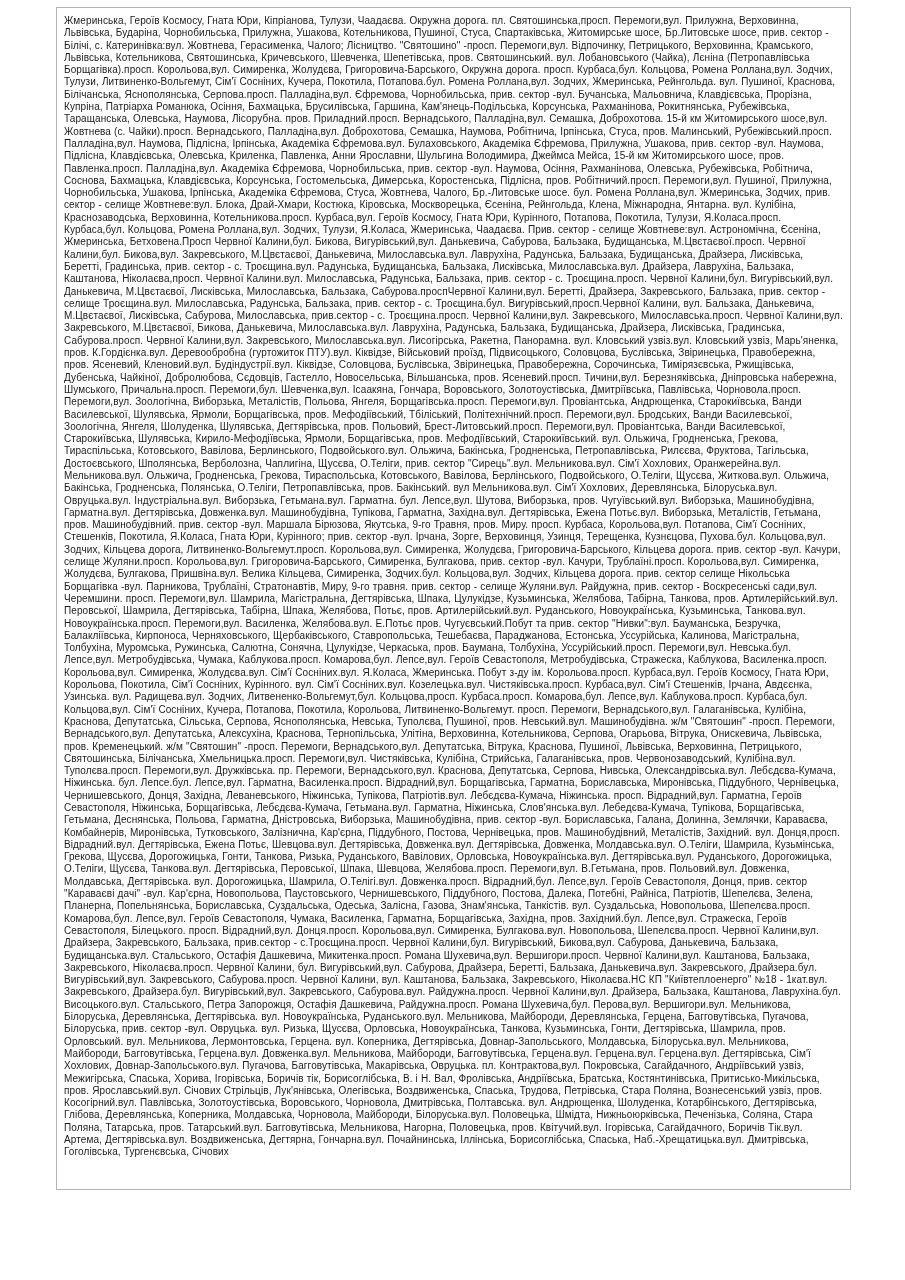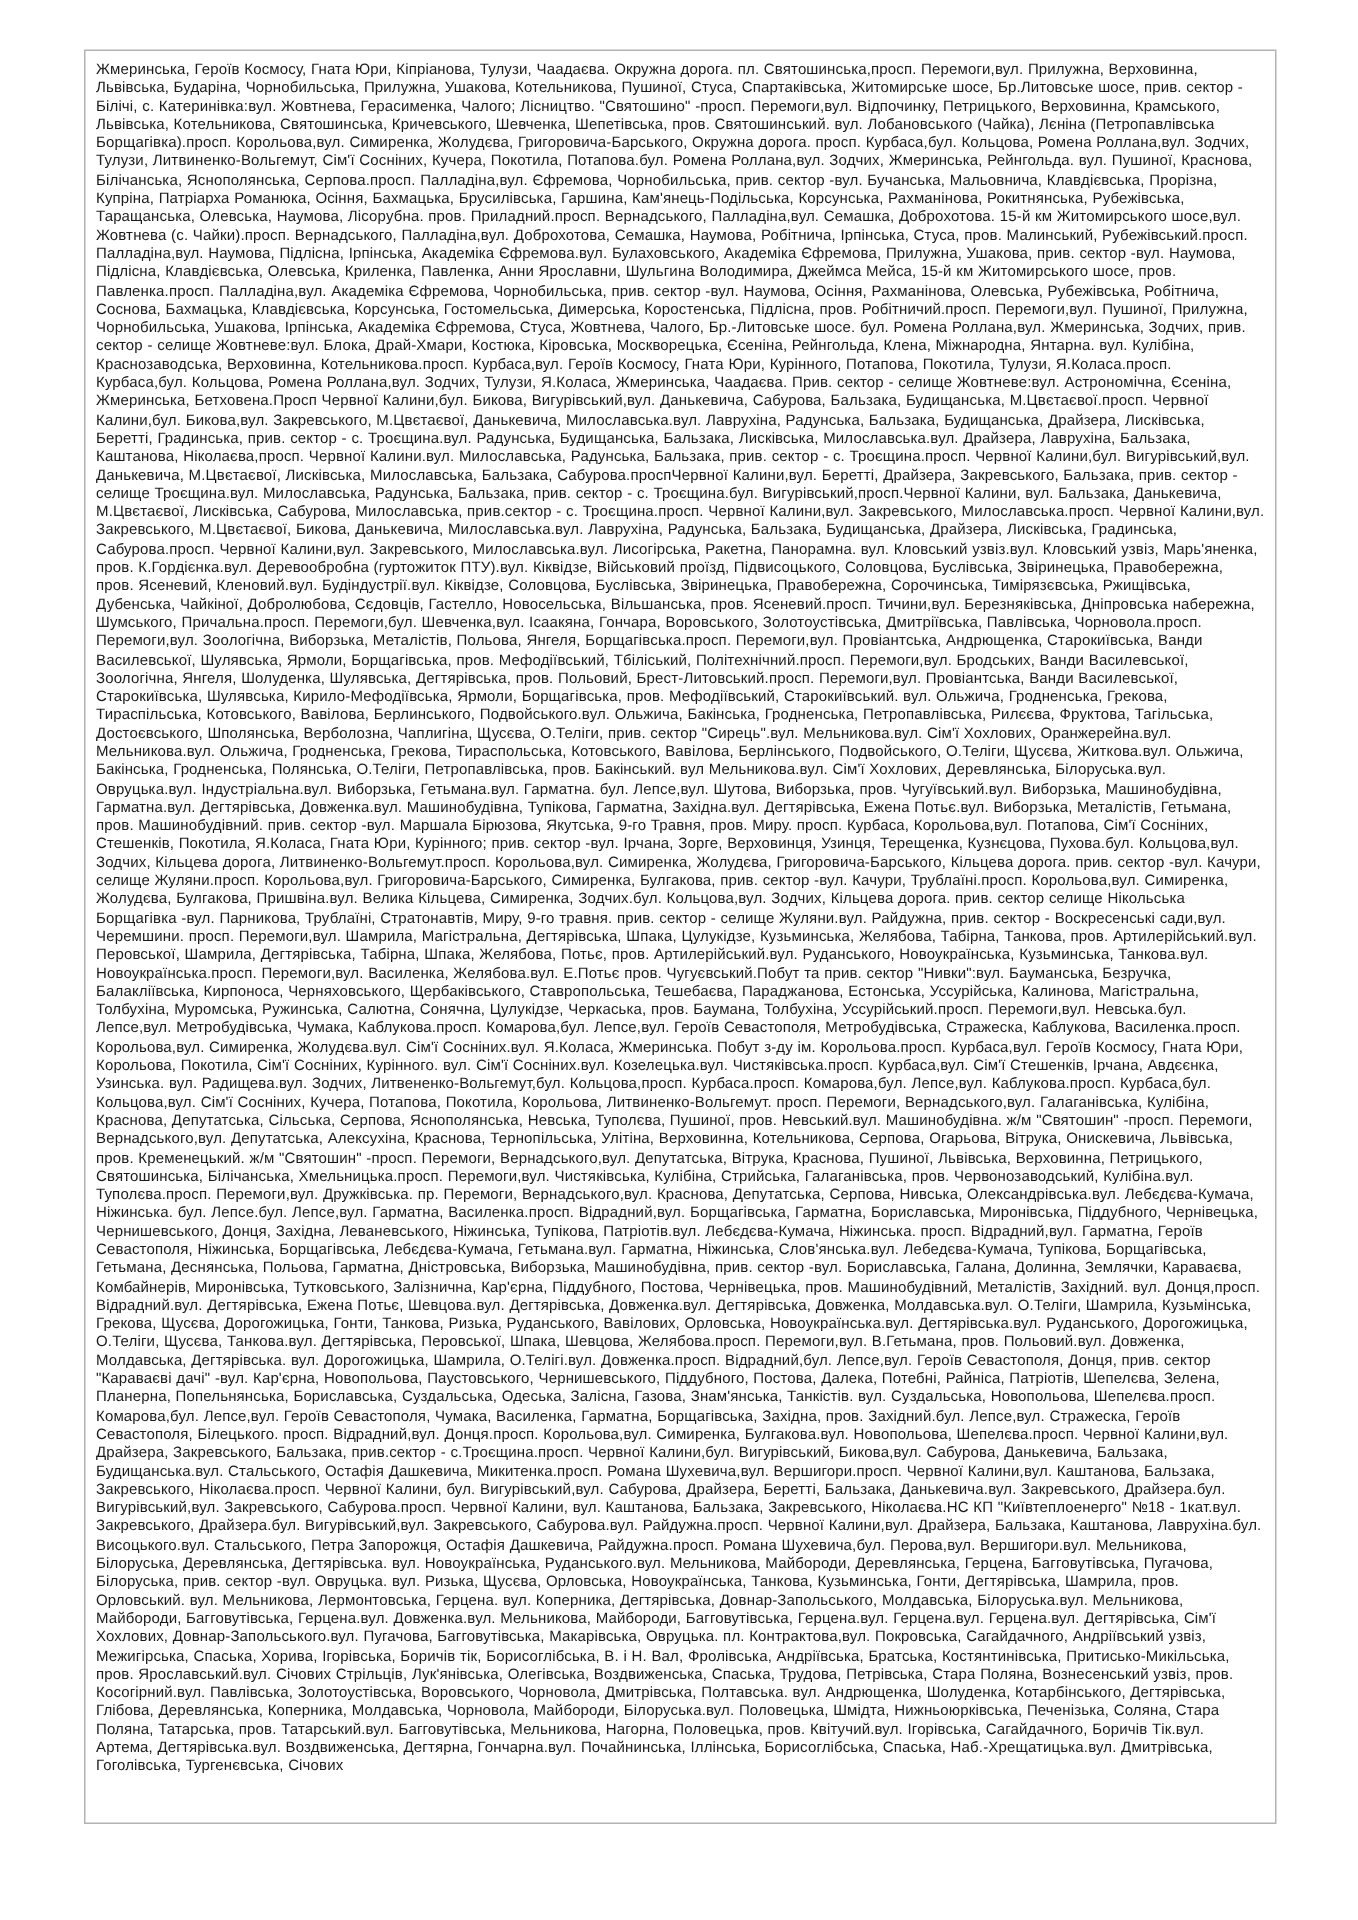--- a/index.html
+++ b/index.html
@@ -21,21 +21,21 @@
   }
   .page {
     position: relative;
     width: 905px;
     height: 1280px;
     background: var(--page-bg);
   }
   .doc-border {
     position: absolute;
     left: 56px;
-    top: 33px;
+    top: 7px;
     width: 795px;
     min-height: 1183px;
     border: 1px solid var(--border-color);
     background: var(--page-bg);
     padding: 7px 7px 10px 7px;
   }
   .doc-text {
     margin: 0;
     font-size: 10px;
     line-height: 12.3px;

